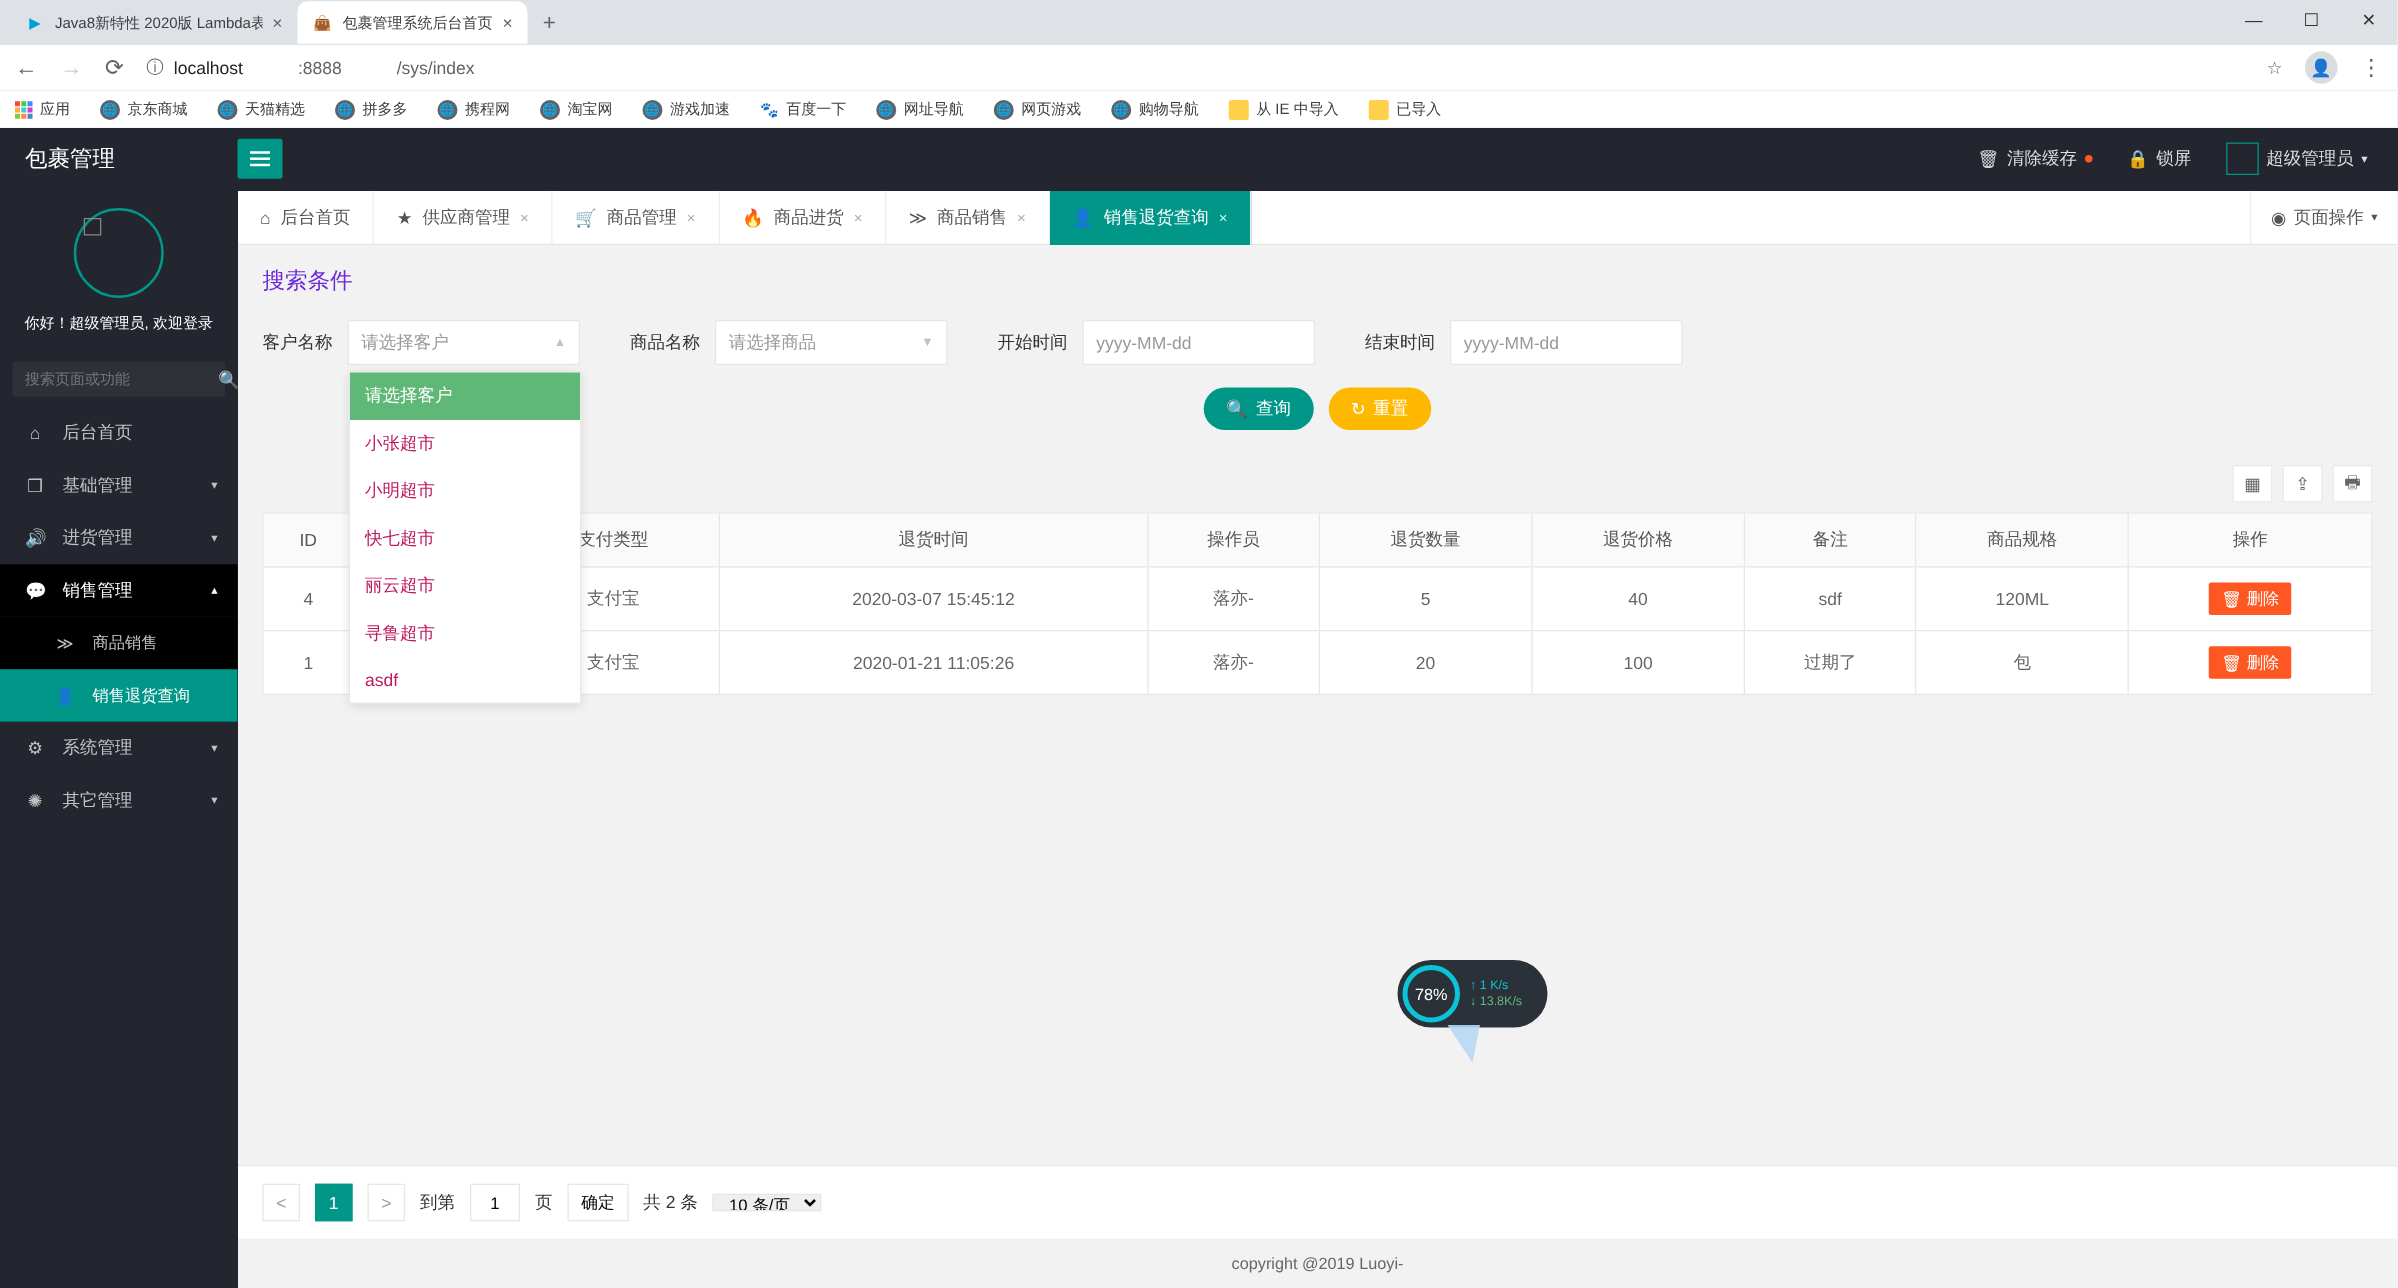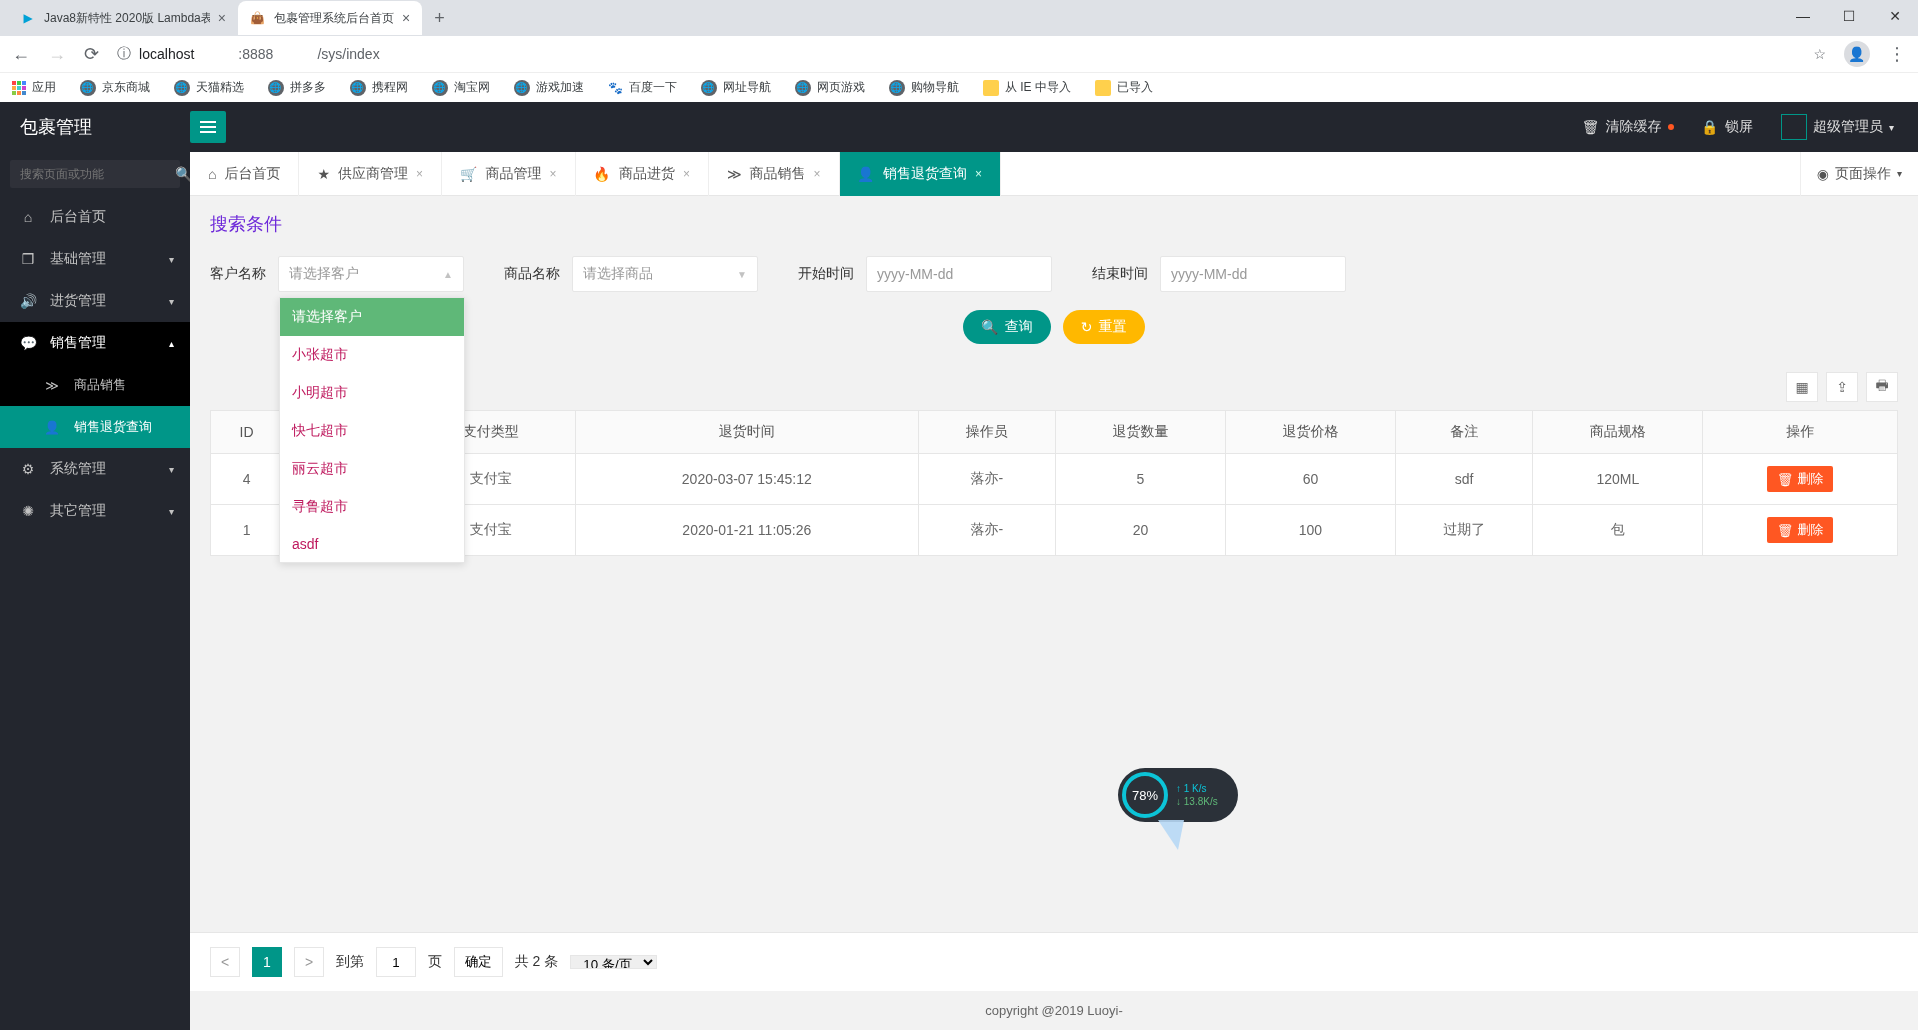--- a/index.html
+++ b/index.html
@@ -236,20 +236,26 @@
       <span class="user-avatar"></span>
       <span>超级管理员</span>
       <span class="chevron">▾</span>
     </div>
   </div>
 </div>
 
 <div class="app">
 
   <div class="sidebar">
+    <div class="sidebar-profile">
+      <div class="profile-pic">
+          <div class="broken-img"></div>
+        </div>
+      <div class="welcome-text">你好！超级管理员, 欢迎登录</div>
+    </div>
     <div class="sidebar-search">
       <input placeholder="搜索页面或功能" style="">
       <span class="sidebar-search-icon">🔍</span>
     </div>
     <div id="sidebar-nav">
         <div class="nav-item">
           <span class="nav-icon">⌂</span>
           <span>后台首页</span>
         </div>
         <div class="nav-item">
@@ -402,21 +408,21 @@
             </tr>
           </thead>
         <tbody id="table-body">
             <tr>
               <td>4</td>
               <td>丽</td>
               <td>支付宝</td>
               <td>2020-03-07 15:45:12</td>
               <td>落亦-</td>
               <td>5</td>
-              <td>60</td>
+              <td>40</td>
               <td>sdf</td>
               <td>120ML</td>
               <td><span class="btn-del">
                   <span>🗑</span>
                   <span>删除</span>
                 </span></td>
             </tr>
             <tr>
               <td>1</td>
               <td>寻 包]</td>

